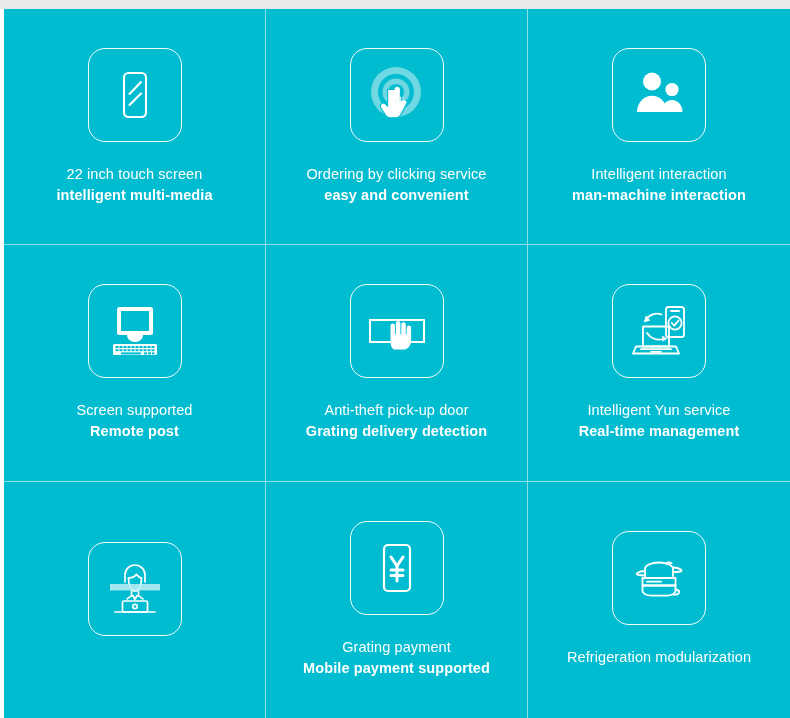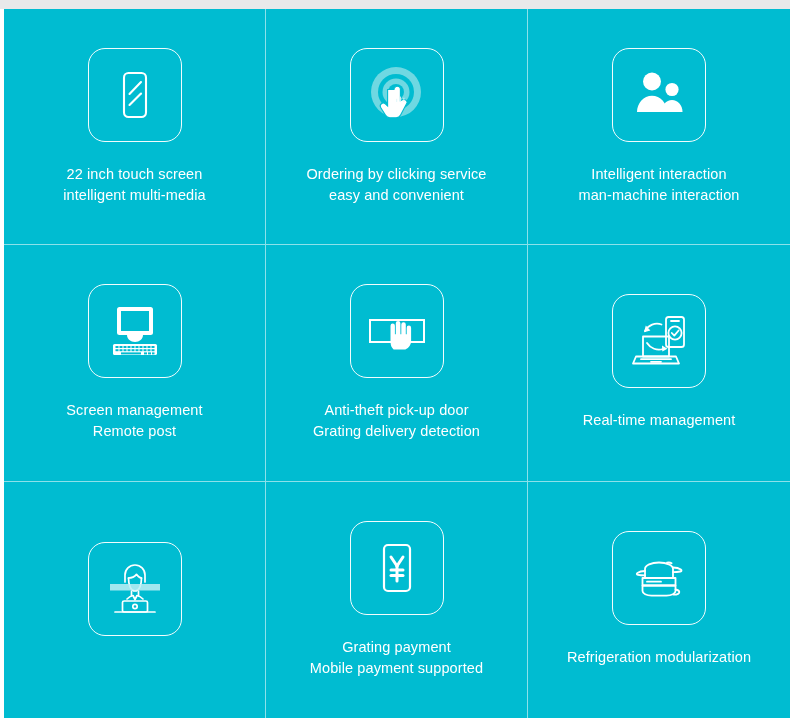--- a/index.html
+++ b/index.html
@@ -56,21 +56,21 @@
   .icon-box svg { display:block; overflow:visible; }
 
   .caption {
     text-align:center;
     color:#ffffff;
     font-size:14.5px;
     line-height:21px;
     letter-spacing:0.1px;
     white-space:nowrap;
   }
-  .caption .l2 { display:block; }
+  .caption .l2 { display:block;font-weight:bold; }
 </style>
 </head>
 <body>
 
 <div id="page">
 
   <div class="top-strip"></div>
   <div class="left-edge"></div>
 
   <div class="panel">
@@ -160,21 +160,21 @@
                   <rect x="45.5" y="47.2" width="3" height="2"></rect>
                 <rect x="15" y="50.4" width="20" height="2"></rect>
                 <rect x="38" y="50.4" width="3" height="2"></rect>
                   <rect x="42" y="50.4" width="3" height="2"></rect>
                 <rect x="46" y="50.4" width="2.5" height="2"></rect>
               </g>
             </svg>
           </span>
         </div>
         <div class="caption">
-          <span>Screen management</span>
+          <span>Screen supported</span>
           <span class="l2">Remote post</span>
         </div>
       </div>
 
       <div class="cell r2 c2">
         <div class="icon-box">
           <span>
             <svg width="62" height="62" viewBox="0 0 62 62">
               <rect x="4" y="20" width="54" height="22" fill="none" stroke="#ffffff" stroke-width="2"></rect>
               <path d="M24.5 41.5V25.8a2.2 2.2 0 014.4 0v8.4h.9v-11a2.3 2.3 0 014.6 0v11h.9v-9.6a2.25 2.25 0 014.5 0v9.6h.9v-6.5a2.2 2.2 0 014.4 0v13.3c0 4-2.2 6.8-5.4 8.3l-.2.1H27.6c-1.8-1.6-3.1-3.6-3.1-7.9z" fill="#ffffff"></path>
@@ -200,20 +200,21 @@
               <path d="M18 32c3.5 5.5 10 7.8 16 6"></path>
               <polygon points="33,34.6 38.5,37.8 33.3,40.6" fill="#ffffff" stroke="none"></polygon>
               <path d="M14 25.5h26v20H14z"></path>
               <path d="M7 45.5h40l3 7H4z"></path>
               <line x1="12" y1="48.2" x2="42" y2="48.2"></line>
               <line x1="22" y1="50.8" x2="32" y2="50.8"></line>
             </svg>
           </span>
         </div>
         <div class="caption">
+          <span>Intelligent Yun service</span>
           <span class="l2">Real-time management</span>
         </div>
       </div>
 
       <div class="cell r3 c1">
         <div class="icon-box">
           <span>
             <svg width="62" height="62" viewBox="0 0 62 62" fill="none" stroke="#ffffff" stroke-width="1.7" stroke-linecap="round" stroke-linejoin="round">
               <path d="M21 24V17a10 10 0 0120 0v7"></path>
               <path d="M24.5 20c0 7.5 2.5 13 6.5 13s6.5-5.5 6.5-13"></path>

